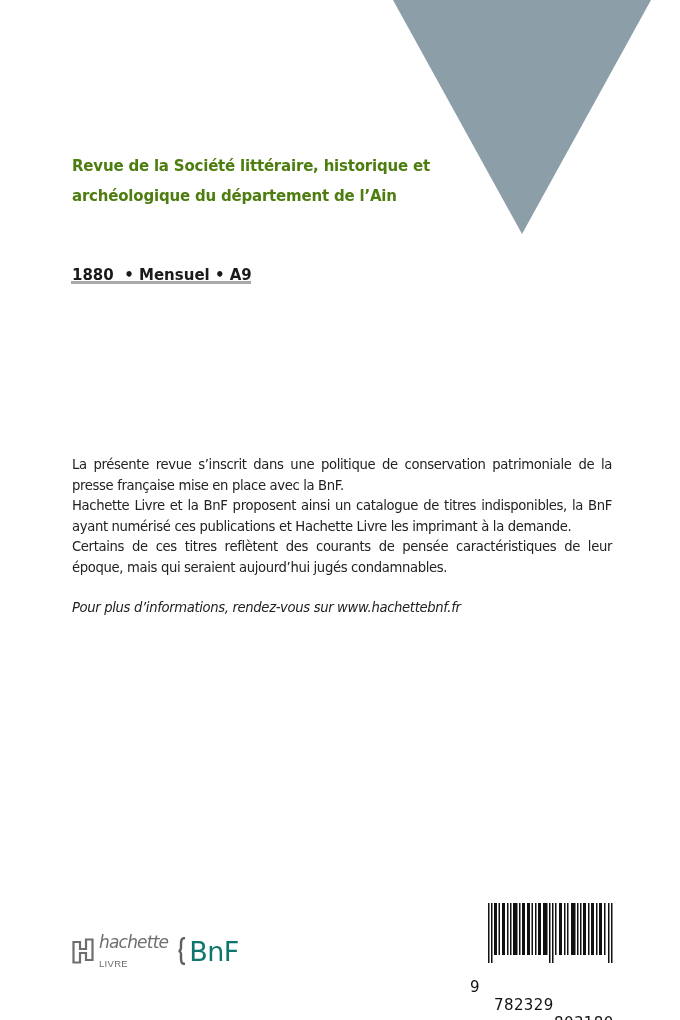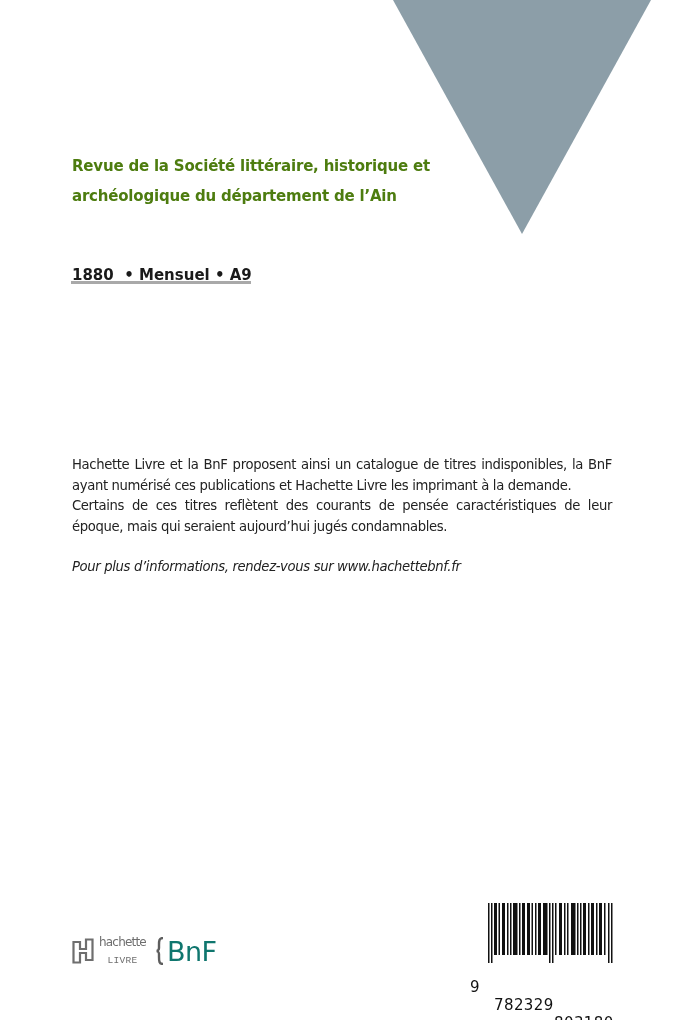--- a/index.html
+++ b/index.html
@@ -94,32 +94,32 @@
       height: 26px;
       margin-right: 5px;
     }
     .hl-words {
       display: flex;
       flex-direction: column;
       line-height: 1;
     }
     .hl-hachette {
       font-family: "DejaVu Sans", sans-serif;
-      font-size: 12px;
+      font-size: 17px;
       font-weight: normal;
       letter-spacing: -0.8px;
       color: #6e6e6e;
+      font-style: italic;
     }
     .hl-livre {
-      font-family: Liberation Mono, monospace;
+      font-family: Liberation Sans, sans-serif;
       font-size: 9.5px;
       letter-spacing: 0.3px;
       color: #6e6e6e;
       margin-top: 8px;
-      text-align: center;
     }
     .bnf-logo {
       display: flex;
       align-items: center;
       margin-left: 10px;
     }
     .bnf-bracket {
       width: 8px;
       height: 28px;
       margin-right: 3px;
@@ -167,20 +167,21 @@
 <div class="title">
   <div>Revue de la Société littéraire, historique et</div>
   <div>archéologique du département de l’Ain</div>
 </div>
 
 <div class="meta">1880  • Mensuel • A9</div>
 
 <div class="rule"></div>
 
 <div class="body-text">
+  <p>La présente revue s’inscrit dans une politique de conservation patrimoniale de la presse française mise en place avec la BnF.</p>
   <p>Hachette Livre et la BnF proposent ainsi un catalogue de titres indisponibles, la BnF ayant numérisé ces publications et Hachette Livre les imprimant à la demande.</p>
   <p>Certains de ces titres reflètent des courants de pensée caractéristiques de leur époque, mais qui seraient aujourd’hui jugés condamnables.</p>
   <p class="italic-link">Pour plus d’informations, rendez-vous sur www.hachettebnf.fr</p>
 </div>
 
 <div class="logos">
   <div class="hl-logo">
     <svg class="hl-mark" viewBox="0 0 22 26">
       <path d="M1.5 4 H8 V11 H14 V1.5 H20.5 V22 H14 V15 H8 V24.5 H1.5 Z" fill="none" stroke="#6e6e6e" stroke-width="2.2" stroke-linejoin="miter"></path>
     </svg>

